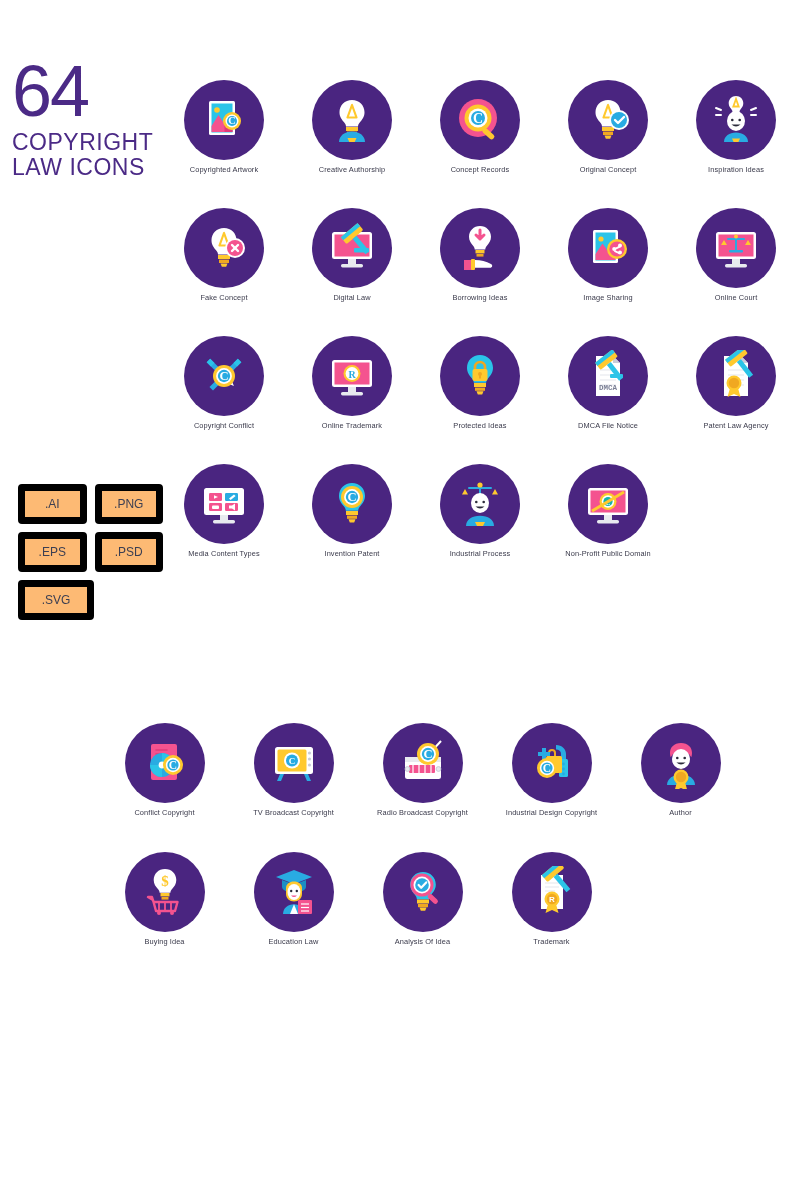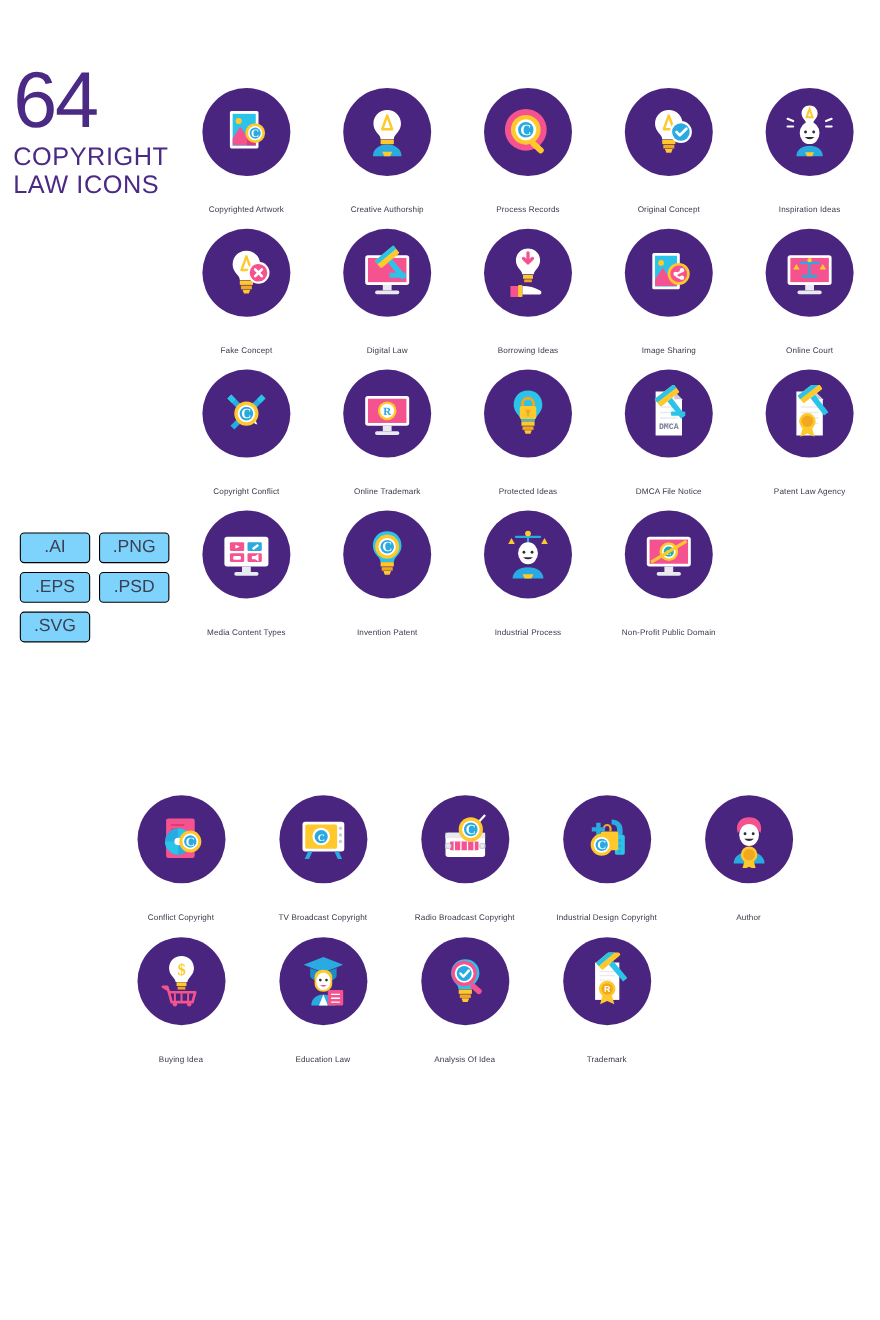--- a/index.html
+++ b/index.html
@@ -19,23 +19,23 @@
   .title-line{
     font-size:23px;line-height:1.08;color:#4b2a86;letter-spacing:0.5px;
     font-weight:400;
   }
   .title-sub{margin-top:9px;}
 
   
   .formats{position:absolute;left:18px;top:484px;width:145px;}
   .fmt-row{display:flex;gap:8px;margin-bottom:8px;}
   .fmt{
-    width:62px;height:26px;border:1px solid #000000;border-radius:4px;
+    width:62px;height:26px;border:7px solid #000000;border-radius:4px;
     display:flex;align-items:center;justify-content:center;
-    font-size:16px;color:#3c3f52;background:#7dd3fc;
+    font-size:12px;color:#3c3f52;background:#fdba74;
   }
 
   
   .grid{position:absolute;display:grid;}
   .grid-top{
     left:160px;top:80px;
     grid-template-columns:repeat(5,128px);
     grid-auto-rows:128px;
   }
   .grid-bottom{
@@ -48,21 +48,21 @@
     justify-content:flex-start;
   }
   .disc{
     width:80px;height:80px;border-radius:50%;
     background:#4a2580;
     display:flex;align-items:center;justify-content:center;
     position:relative;
   }
   .disc svg{display:block;}
   .cap{
-    margin-top:26px;font-size:7.4px;color:#39394a;
+    margin-top:5px;font-size:7.4px;color:#39394a;
     text-align:center;line-height:1.25;white-space:nowrap;
     letter-spacing:0.1px;
   }
 </style>
 </head>
 <body>
 
 <div class="sheet">
 
   <div class="title-block">
@@ -122,21 +122,21 @@
         <div class="disc">
           <svg width="52" height="52" viewBox="0 0 52 52">
             <circle cx="24" cy="24" r="19" fill="#f4538f"></circle>
     <circle cx="24" cy="24" r="13.5" fill="#ffc92e"></circle>
     <circle cx="24" cy="24" r="9.5" fill="#ffffff"></circle>
     <circle cx="24" cy="24" r="7" fill="#29abe2"></circle>
     <text x="24" y="28.5" font-size="14" font-family="Liberation Serif, serif" font-weight="bold" fill="#ffffff" text-anchor="middle">C</text>
     <rect x="31" y="33" width="14" height="5.5" rx="2.5" fill="#ffc92e" transform="rotate(42 31 33)"></rect>
           </svg>
         </div>
-        <div class="cap">Process Records</div>
+        <div class="cap">Concept Records</div>
       </div>
       <div class="cell">
         <div class="disc">
           <svg width="52" height="52" viewBox="0 0 52 52">
             <path d="M26 6c-7.2 0-12.5 5.4-12.5 12.2 0 4.6 2.4 7.4 4.4 9.8 1.4 1.7 2.1 3 2.1 4.6h12c0-1.6.7-2.9 2.1-4.6 2-2.4 4.4-5.2 4.4-9.8C38.5 11.4 33.2 6 26 6z" fill="#ffffff"></path>
             <path d="M26 11l-4.5 12.5h9L26 11z" fill="none" stroke="#ffc92e" stroke-width="2.2" stroke-linejoin="round"></path>
             <rect x="20" y="33" width="12" height="4" fill="#ffc92e"></rect>
   <rect x="21" y="37.6" width="10" height="3.4" fill="#f0a821"></rect>
   <path d="M22.5 41.4h7l-1.3 3.4h-4.4z" fill="#ffc92e"></path>
     <circle cx="37" cy="26" r="10" fill="#ffffff"></circle>

